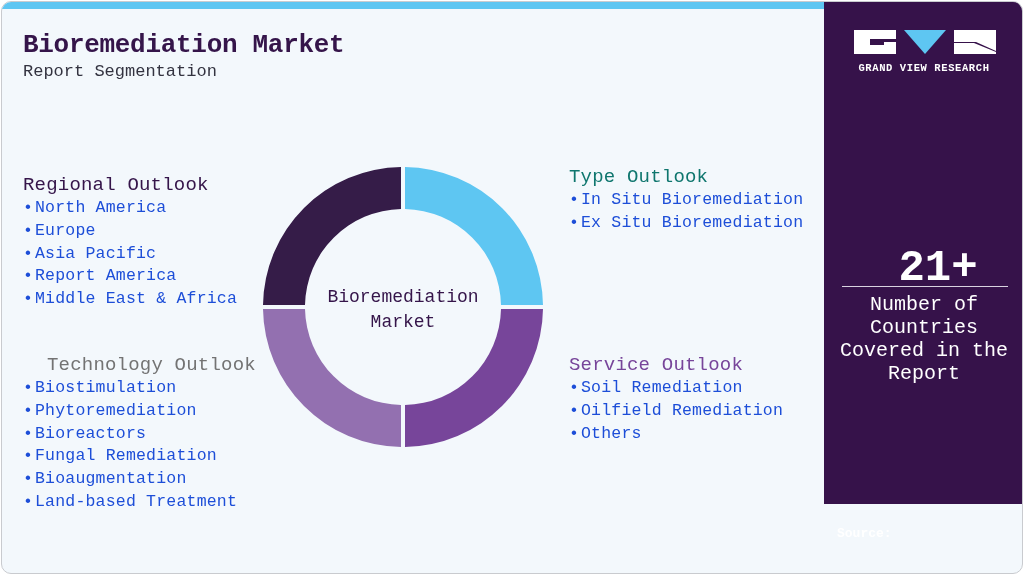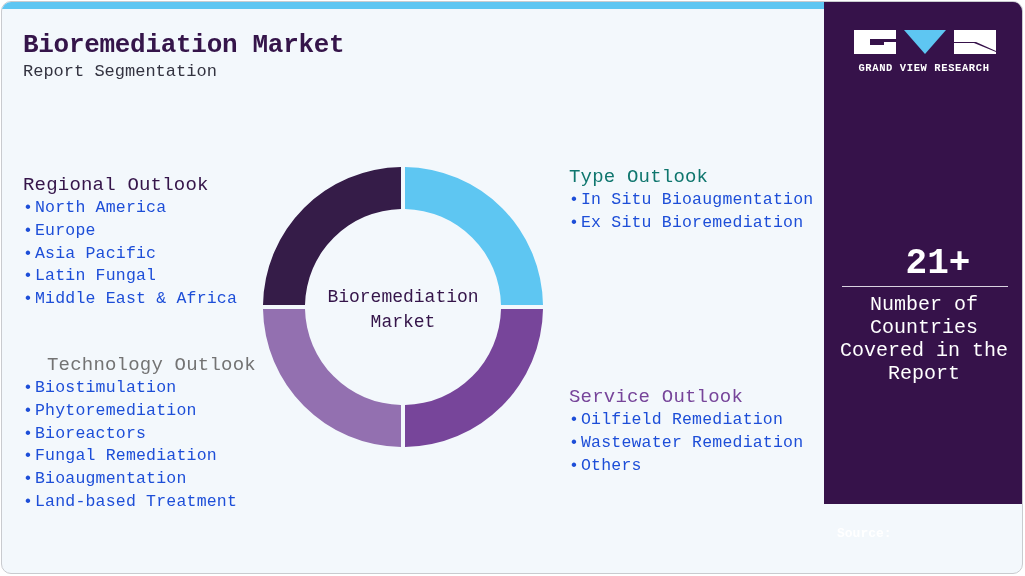--- a/index.html
+++ b/index.html
@@ -16,39 +16,39 @@
 
   .title { position: absolute; left: 21px; top: 28px; font-size: 26px; font-weight: bold; color: #35154a; letter-spacing: -0.3px; }
   .subtitle { position: absolute; left: 21px; top: 60px; font-size: 17px; color: #333340; }
 
   .side {
     position: absolute; left: 822px; top: 0; width: 200px; height: 502px;
     background: #36124a; color: #ffffff;
   }
   .logo { position: absolute; left: 30px; top: 28px; width: 144px; height: 24px; }
   .logo-text { position: absolute; left: 0; width: 200px; top: 60px; text-align: center; font-size: 10.5px; font-weight: bold; letter-spacing: 0.6px; color: #ffffff; }
-  .stat-number { position: absolute; left: 0; width: 200px; top: 241px; text-align: center; font-size: 36px; font-weight: bold; padding-left: 28px; }
+  .stat-number { position: absolute; left: 0; width: 200px; top: 241px; text-align: center; font-size: 44px; font-weight: bold; padding-left: 28px; }
   .stat-divider { position: absolute; left: 18px; width: 166px; top: 284px; height: 1px; background: #d9d2e0; }
   .stat-label { position: absolute; left: 0; width: 200px; top: 291px; text-align: center; font-size: 20px; line-height: 23px; color: #ffffff; }
   .source-label { position: absolute; left: 13px; top: 524px; font-size: 13px; font-weight: bold; }
   .source-url { position: absolute; left: 13px; top: 541px; font-size: 13px; }
 
   .segment { position: absolute; }
   .segment h3 { font-size: 19px; font-weight: normal; margin-bottom: 1px; letter-spacing: 0.2px; }
   .segment ul { list-style: none; }
   .segment li { font-size: 16.5px; color: #1d4ed8; line-height: 22.8px; letter-spacing: 0.2px; }
   .segment li .dot { display: inline-block; width: 12px; text-align: left; }
 
   .seg-regional { left: 21px; top: 164px; }
   .seg-regional h3 { color: #35154a; margin-top: 8px; }
   .seg-technology { left: 21px; top: 352px; }
   .seg-technology h3 { color: #737373; margin-left: 24px; }
   .seg-type { left: 567px; top: 164px; }
   .seg-type h3 { color: #0f766e; }
-  .seg-service { left: 567px; top: 352px; margin-top: 32px; }
+  .seg-service { left: 567px; top: 352px; }
   .seg-service h3 { color: #77459a; }
 
   .donut { position: absolute; left: 259px; top: 163px; width: 284px; height: 284px; }
   .center-label {
     position: absolute; left: 309px; top: 283px; width: 184px; text-align: center;
     font-size: 18px; line-height: 25px; color: #35154a;
   }
 </style>
 </head>
 <body>
@@ -58,50 +58,50 @@
 
   <div class="title">Bioremediation Market</div>
   <div class="subtitle">Report Segmentation</div>
 
   <div class="segment seg-regional">
     <h3>Regional Outlook</h3>
     <ul>
       <li><span class="dot">•</span><span>North America</span></li>
       <li><span class="dot">•</span><span>Europe</span></li>
       <li><span class="dot">•</span><span>Asia Pacific</span></li>
-      <li><span class="dot">•</span><span>Latin Fungal</span></li>
+      <li><span class="dot">•</span><span>Report America</span></li>
       <li><span class="dot">•</span><span>Middle East &amp; Africa</span></li>
     </ul>
   </div>
 
   <div class="segment seg-technology">
     <h3>Technology Outlook</h3>
     <ul>
       <li><span class="dot">•</span><span>Biostimulation</span></li>
       <li><span class="dot">•</span><span>Phytoremediation</span></li>
       <li><span class="dot">•</span><span>Bioreactors</span></li>
       <li><span class="dot">•</span><span>Fungal Remediation</span></li>
       <li><span class="dot">•</span><span>Bioaugmentation</span></li>
       <li><span class="dot">•</span><span>Land-based Treatment</span></li>
     </ul>
   </div>
 
   <div class="segment seg-type">
     <h3>Type Outlook</h3>
     <ul>
-      <li><span class="dot">•</span><span>In Situ Bioaugmentation</span></li>
+      <li><span class="dot">•</span><span>In Situ Bioremediation</span></li>
       <li><span class="dot">•</span><span>Ex Situ Bioremediation</span></li>
     </ul>
   </div>
 
   <div class="segment seg-service">
     <h3>Service Outlook</h3>
     <ul>
+      <li><span class="dot">•</span><span>Soil Remediation</span></li>
       <li><span class="dot">•</span><span>Oilfield Remediation</span></li>
-      <li><span class="dot">•</span><span>Wastewater Remediation</span></li>
       <li><span class="dot">•</span><span>Others</span></li>
     </ul>
   </div>
 
   <svg class="donut" viewBox="0 0 284 284">
 
     <path fill="#5ec6f2" d="M144,2 A140,140 0 0 1 282,140 L240,140 A98,98 0 0 0 144,44 Z"></path>
 
     <path fill="#77459a" d="M282,144 A140,140 0 0 1 144,282 L144,240 A98,98 0 0 0 240,144 Z"></path>
 

